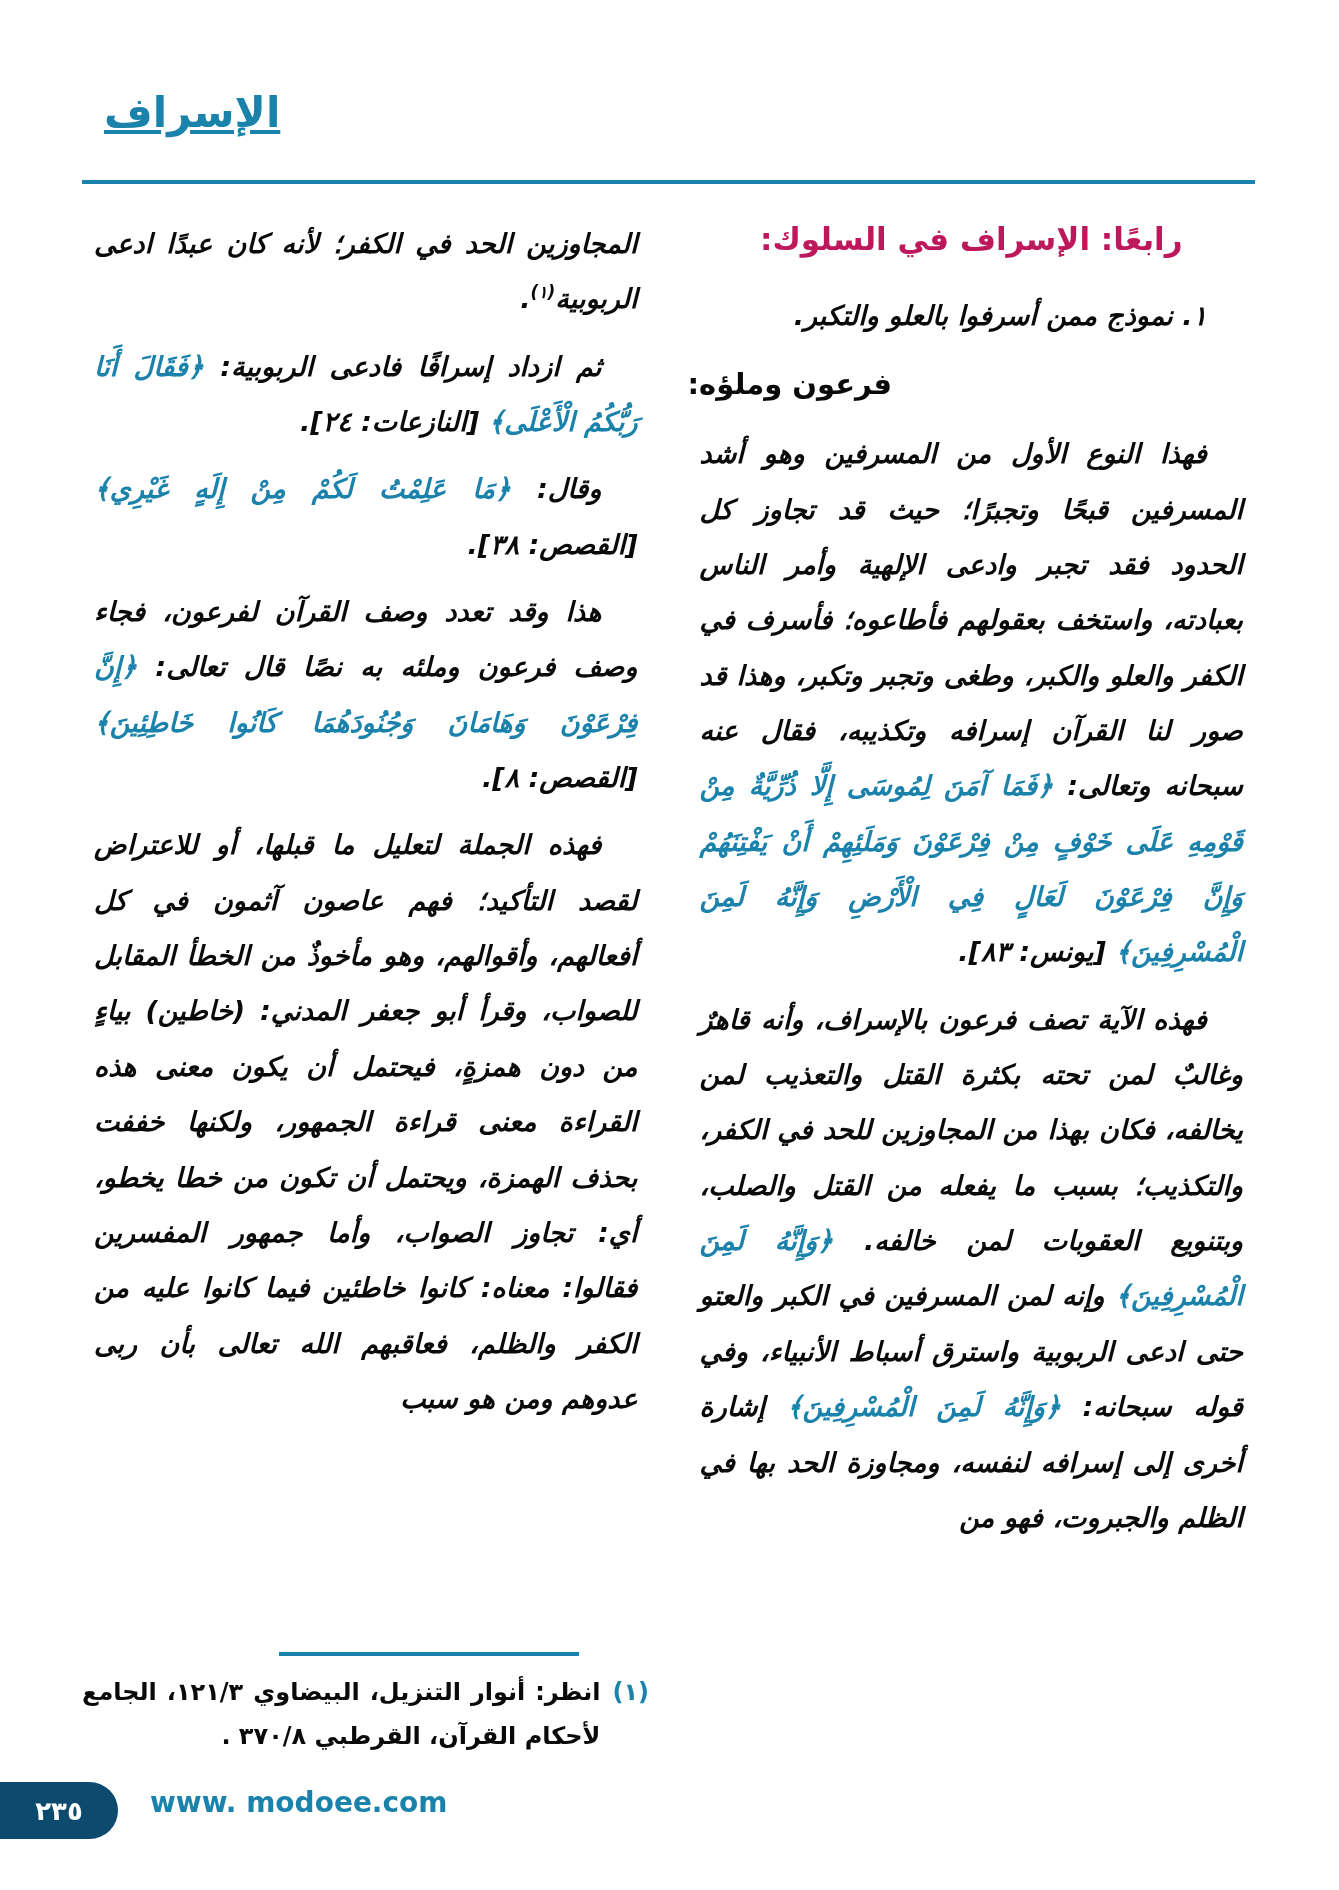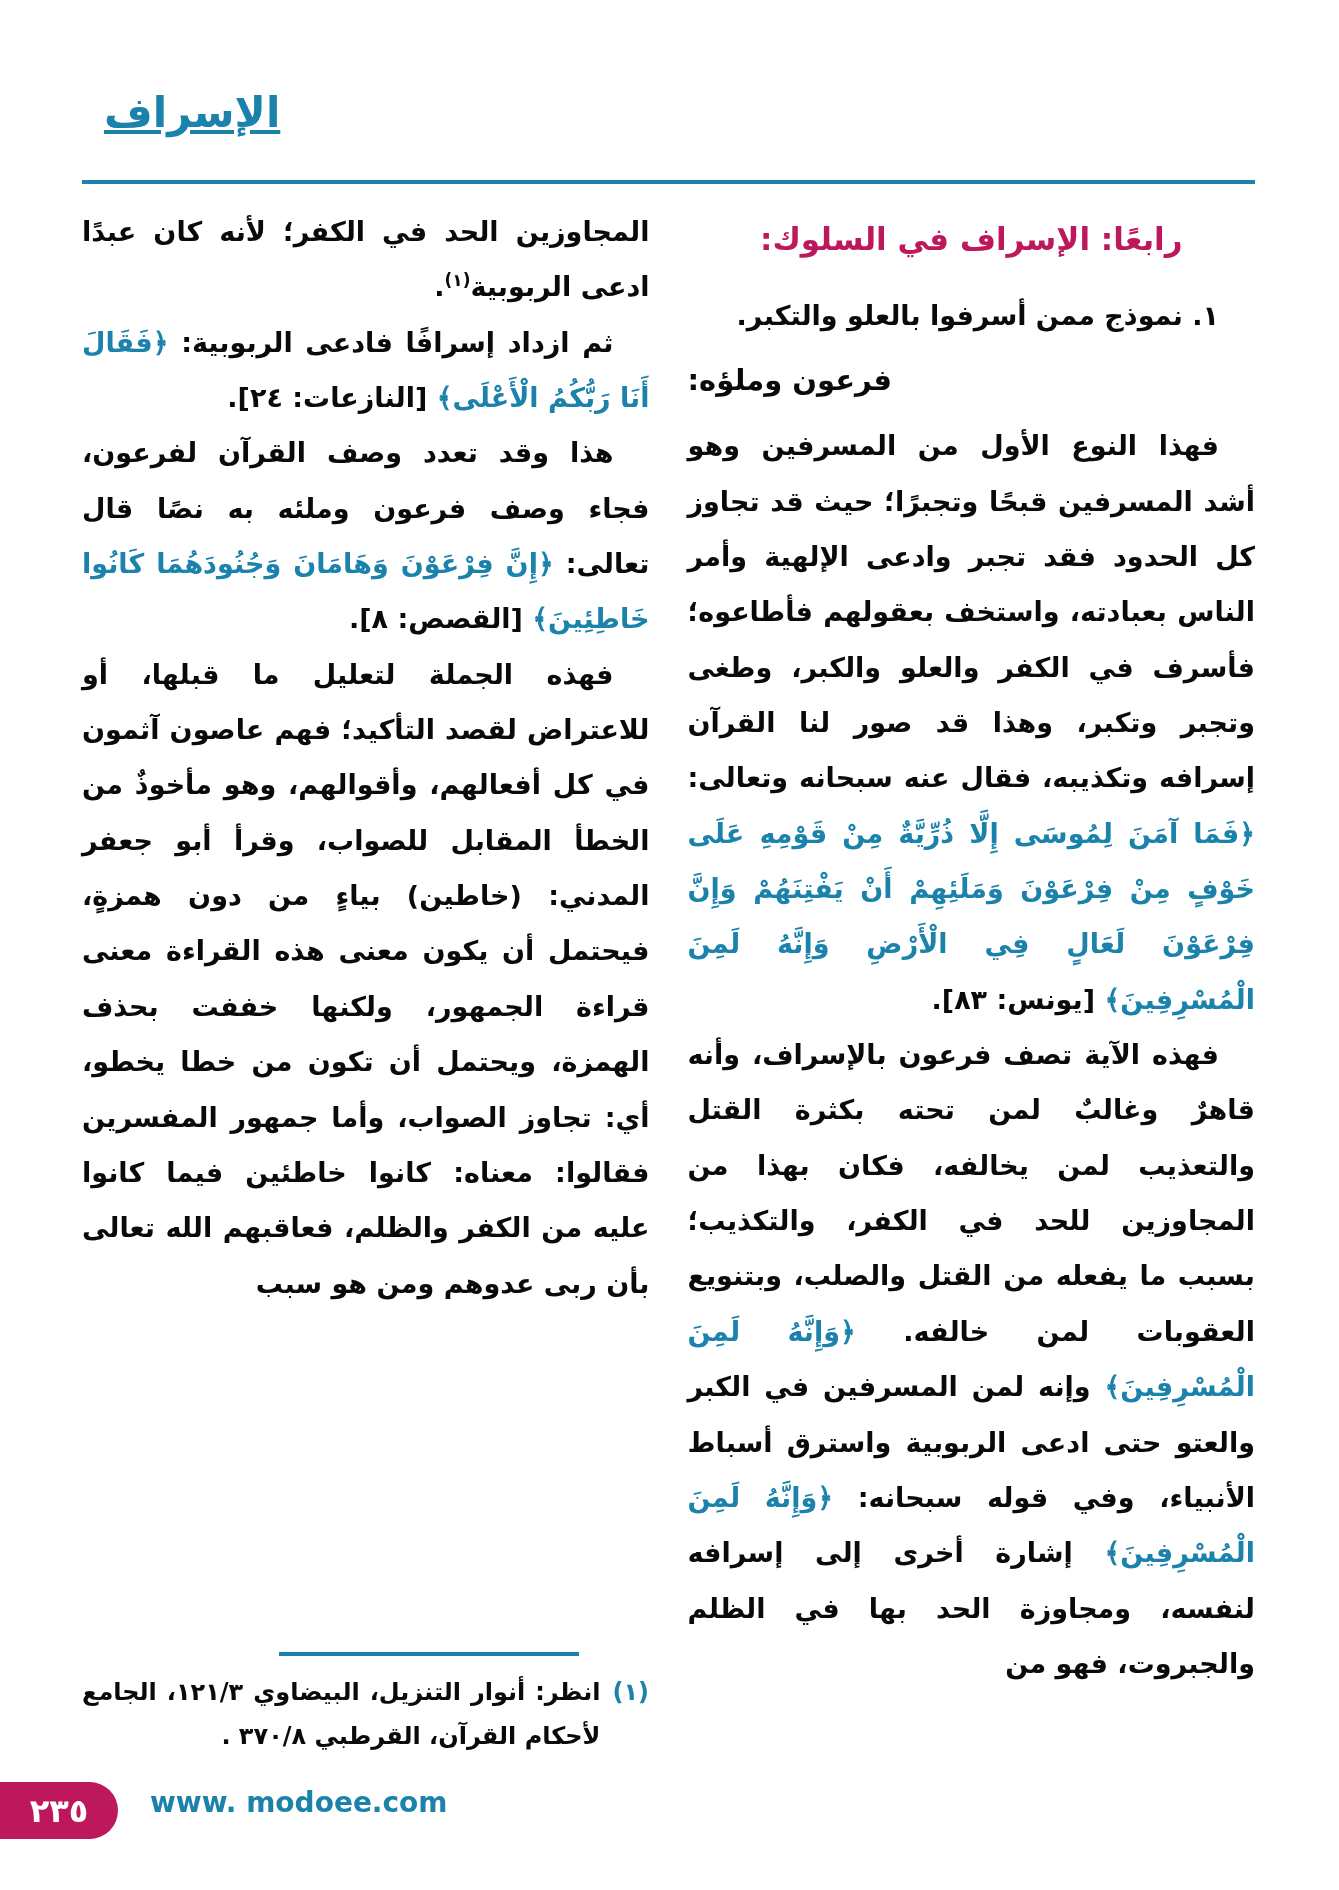--- a/index.html
+++ b/index.html
@@ -41,21 +41,21 @@
     align-items: flex-start;
   }
   .col {
     flex: 1;
     font-size: 27px;
     font-weight: bold;
     line-height: 2.05;
     color: #0a0a0a;
     text-align: justify;
   }
-  .para { margin: 0; text-indent: 36px; }
+  .para { margin: 12px; text-indent: 36px; font-style: italic; }
   .para.no-indent { text-indent: 0; }
   .h-teal {
     color: #be185d;
     font-size: 31px;
     font-weight: bold;
     text-align: center;
     margin: 4px 0 16px 0;
   }
   .h-black {
     color: #0a0a0a;
@@ -91,27 +91,27 @@
     color: #0a0a0a;
     text-align: justify;
   }
   .fn-marker { color: #1b82ab; white-space: nowrap; }
   .page-badge {
     position: absolute;
     top: 1782px;
     left: 0;
     width: 118px;
     height: 57px;
-    background: #be185d;
+    background: #0c4a6e;
     border-radius: 0 30px 30px 0;
     display: flex;
     align-items: center;
     justify-content: center;
     color: #ffffff;
-    font-size: 32px;
+    font-size: 26px;
     font-weight: bold;
     letter-spacing: 2px;
   }
   .website {
     position: absolute;
     top: 1786px;
     left: 150px;
     direction: ltr;
     color: #1b82ab;
     font-size: 28px;
@@ -132,20 +132,21 @@
       <div class="h-teal">رابعًا: الإسراف في السلوك:</div>
       <p class="para">١. نموذج ممن أسرفوا بالعلو والتكبر.</p>
       <div class="h-black">فرعون وملؤه:</div>
       <p class="para"><span>فهذا النوع الأول من المسرفين وهو أشد المسرفين قبحًا وتجبرًا؛ حيث قد تجاوز كل الحدود فقد تجبر وادعى الإلهية وأمر الناس بعبادته، واستخف بعقولهم فأطاعوه؛ فأسرف في الكفر والعلو والكبر، وطغى وتجبر وتكبر، وهذا قد صور لنا القرآن إسرافه وتكذيبه، فقال عنه سبحانه وتعالى: </span><span class="quran">﴿فَمَا آمَنَ لِمُوسَى إِلَّا ذُرِّيَّةٌ مِنْ قَوْمِهِ عَلَى خَوْفٍ مِنْ فِرْعَوْنَ وَمَلَئِهِمْ أَنْ يَفْتِنَهُمْ وَإِنَّ فِرْعَوْنَ لَعَالٍ فِي الْأَرْضِ وَإِنَّهُ لَمِنَ الْمُسْرِفِينَ﴾</span><span> [يونس: ٨٣].</span></p>
       <p class="para"><span>فهذه الآية تصف فرعون بالإسراف، وأنه قاهرٌ وغالبٌ لمن تحته بكثرة القتل والتعذيب لمن يخالفه، فكان بهذا من المجاوزين للحد في الكفر، والتكذيب؛ بسبب ما يفعله من القتل والصلب، وبتنويع العقوبات لمن خالفه. </span><span class="quran">﴿وَإِنَّهُ لَمِنَ الْمُسْرِفِينَ﴾</span><span> وإنه لمن المسرفين في الكبر والعتو حتى ادعى الربوبية واسترق أسباط الأنبياء، وفي قوله سبحانه: </span><span class="quran">﴿وَإِنَّهُ لَمِنَ الْمُسْرِفِينَ﴾</span><span> إشارة أخرى إلى إسرافه لنفسه، ومجاوزة الحد بها في الظلم والجبروت، فهو من</span></p>
     </div>
 
     <div class="col col-left">
       <p class="para no-indent"><span>المجاوزين الحد في الكفر؛ لأنه كان عبدًا ادعى الربوبية</span><span class="fn-sup">(١)</span><span>.</span></p>
       <p class="para"><span>ثم ازداد إسرافًا فادعى الربوبية: </span><span class="quran">﴿فَقَالَ أَنَا رَبُّكُمُ الْأَعْلَى﴾</span><span> [النازعات: ٢٤].</span></p>
+      <p class="para"><span>وقال: </span><span class="quran">﴿مَا عَلِمْتُ لَكُمْ مِنْ إِلَهٍ غَيْرِي﴾</span><span> [القصص: ٣٨].</span></p>
       <p class="para"><span>هذا وقد تعدد وصف القرآن لفرعون، فجاء وصف فرعون وملئه به نصًا قال تعالى: </span><span class="quran">﴿إِنَّ فِرْعَوْنَ وَهَامَانَ وَجُنُودَهُمَا كَانُوا خَاطِئِينَ﴾</span><span> [القصص: ٨].</span></p>
       <p class="para">فهذه الجملة لتعليل ما قبلها، أو للاعتراض لقصد التأكيد؛ فهم عاصون آثمون في كل أفعالهم، وأقوالهم، وهو مأخوذٌ من الخطأ المقابل للصواب، وقرأ أبو جعفر المدني: (خاطين) بياءٍ من دون همزةٍ، فيحتمل أن يكون معنى هذه القراءة معنى قراءة الجمهور، ولكنها خففت بحذف الهمزة، ويحتمل أن تكون من خطا يخطو، أي: تجاوز الصواب، وأما جمهور المفسرين فقالوا: معناه: كانوا خاطئين فيما كانوا عليه من الكفر والظلم، فعاقبهم الله تعالى بأن ربى عدوهم ومن هو سبب</p>
     </div>
 
   </div>
 
   <div class="footnote-block">
     <div class="footnote-rule"></div>
     <div class="footnote">
       <span class="fn-marker">(١)</span>

